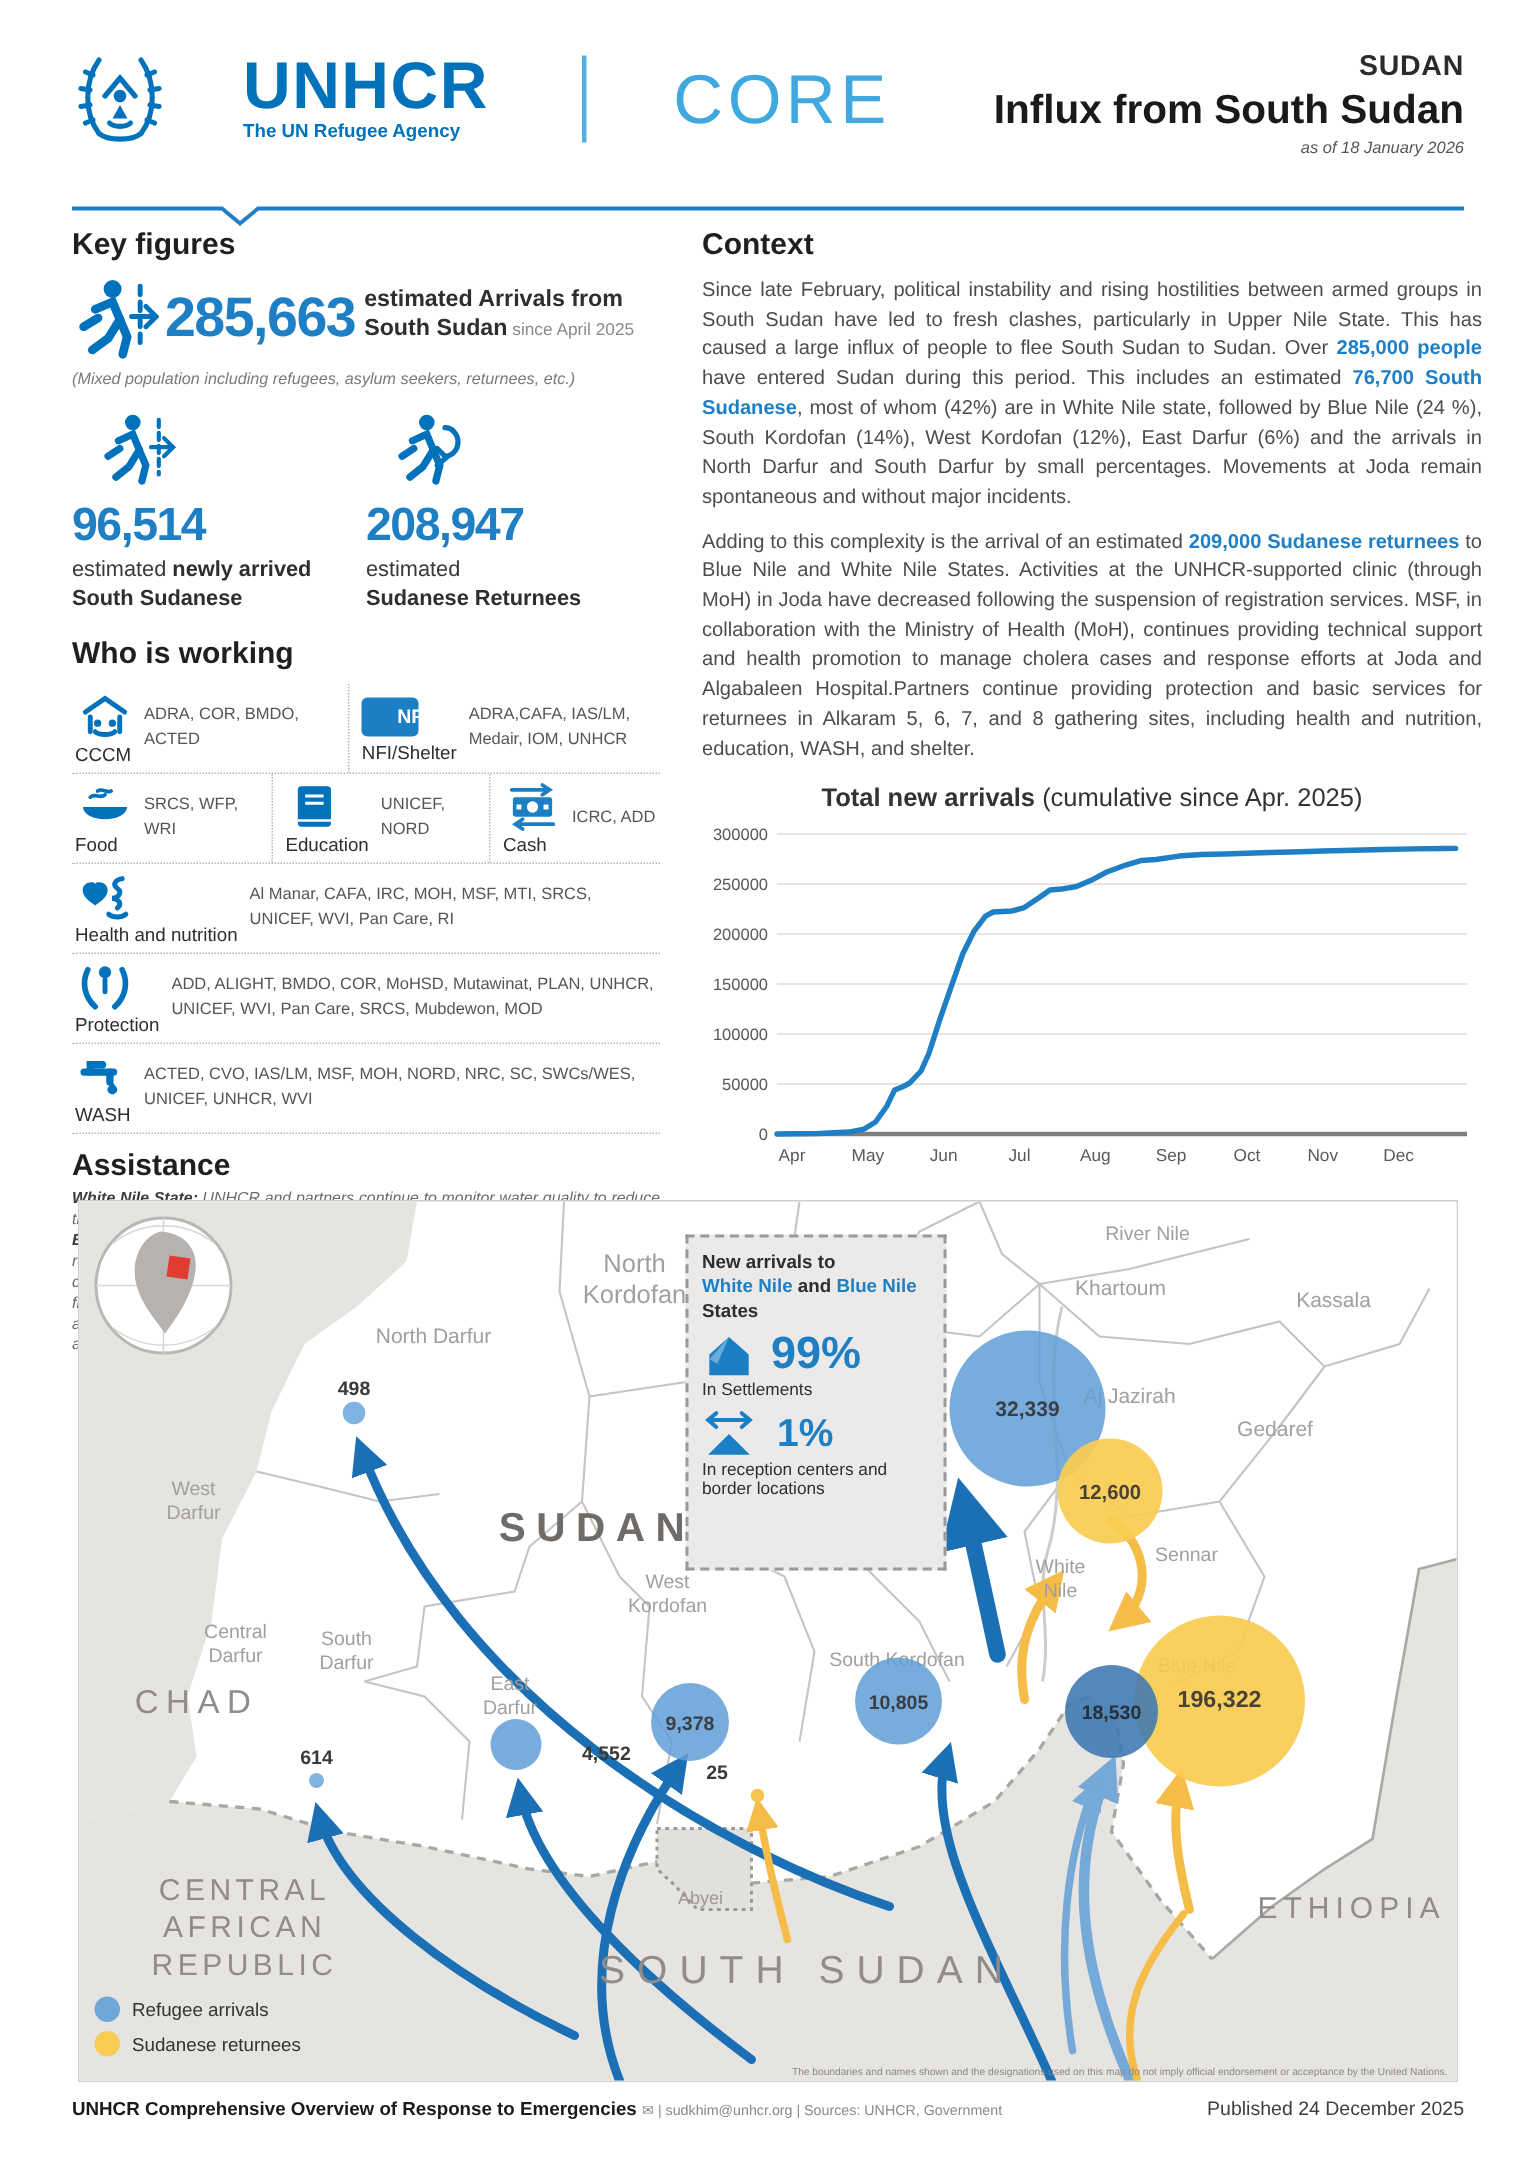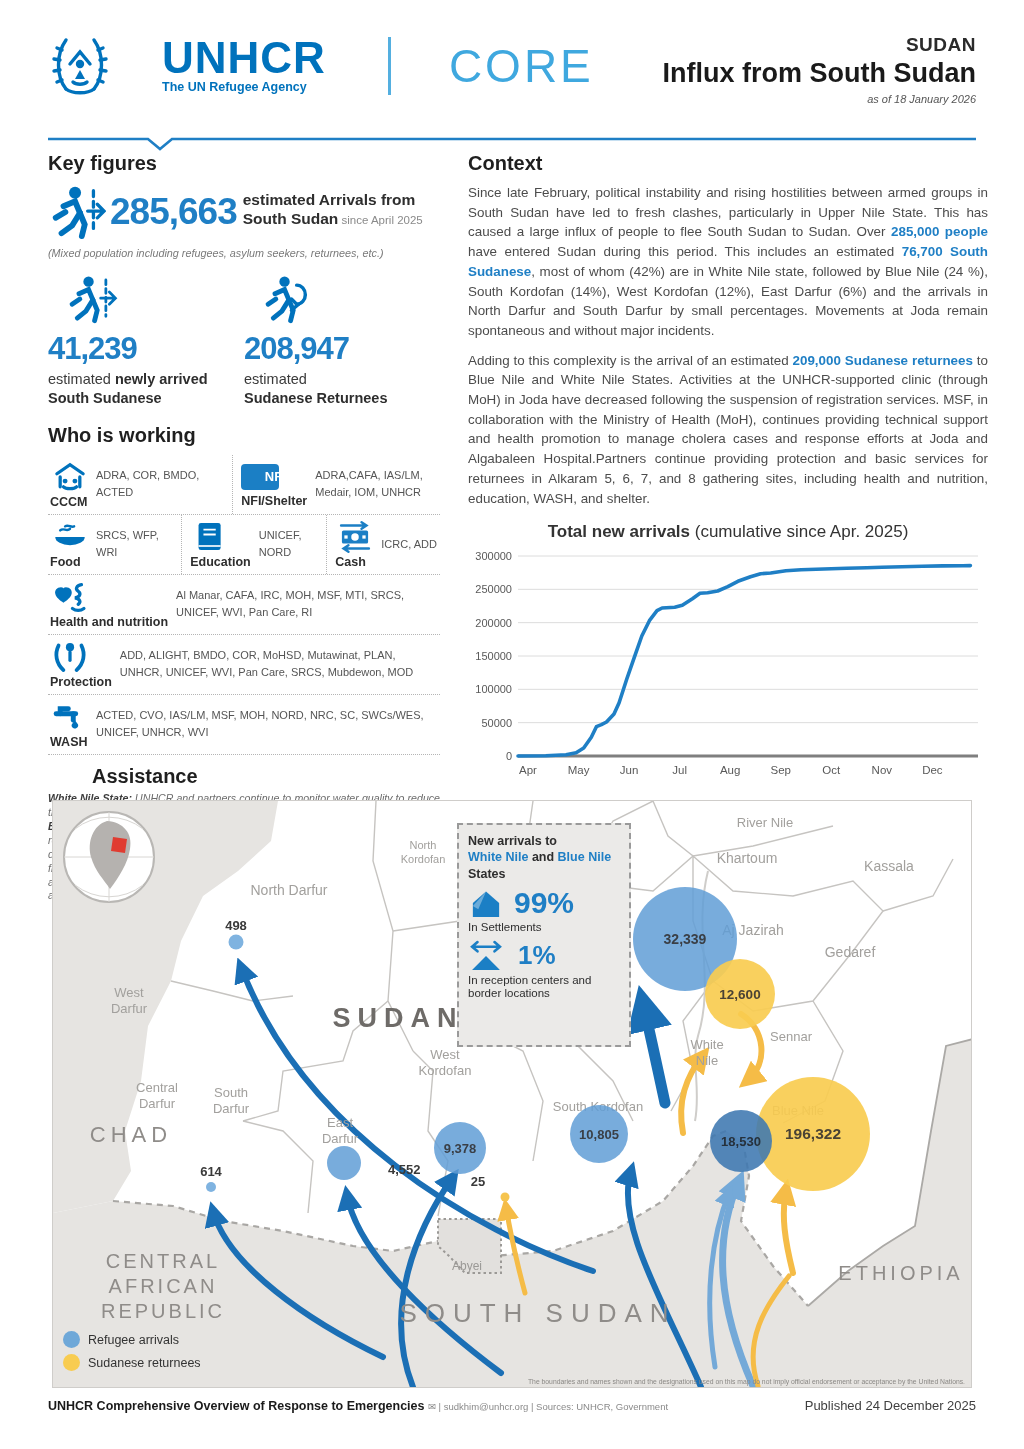--- a/index.html
+++ b/index.html
@@ -43,30 +43,30 @@
 
   
   .wiw { margin-top:16px; }
   .wiw-grid { border-bottom:1px dotted #b5b5b5; }
   .wiw-row { display:flex; border-top:1px dotted #b5b5b5; }
   .wiw-row:first-child { border-top:none; }
   .cell { display:flex; align-items:center; padding:5px 2px; }
   .cell + .cell { border-left:1px dotted #b5b5b5; }
   .sec-left { display:flex; flex-direction:column; align-items:flex-start; flex:0 0 auto; margin-right:8px; }
   .sicon { width:36px; height:34px; display:block; margin-left:2px; }
-  .sname { font-size:12.5px; font-weight:bold; color:#2e2e2e; margin-top:1px; white-space:nowrap; }
+  .sname { font-size:12.5px; font-weight:normal; color:#2e2e2e; margin-top:1px; white-space:nowrap; }
   .plist { font-size:11px; color:#555; line-height:1.55; }
   .c-cccm { width:47%; } .c-nfi { width:53%; padding-left:8px; }
   .c-food { width:34%; } .c-edu { width:37%; padding-left:8px; } .c-cash { width:29%; padding-left:8px; }
   .nfi-badge { width:38px; height:26px; background:#1B7FC5; border-radius:4px; color:#fff;
     font-size:13px; font-weight:bold; display:flex; align-items:center; justify-content:center; margin:3px 0;padding-left:30px; }
 
   
   .assist { margin-top:10px; }
-  .assist h2 { margin-bottom:4px;margin-left:44px; }
+  .assist h2 { margin-bottom:4px; }
   .assist p { font-size:10.6px; font-style:italic; color:#6b6b6b; line-height:1.32; text-align:justify; }
   .assist p b { color:#3c3c3c; }
 
   
   .ctx p { font-size:13.4px; color:#4c4c4c; line-height:1.47; text-align:justify; margin-bottom:10px; }
   .ctx .hl { color:#1F7FC5; font-weight:bold; }
 
   
   .chart-title { text-align:center; font-size:17px; color:#333; margin:14px 0 2px 0; }
   .chart-title .tb { font-weight:bold; }
@@ -174,21 +174,21 @@
             <path d="M15 24 L26 19 L31 31"></path>
             <path d="M31 31 L23 44 L13 52"></path>
             <path d="M31 31 L36 43 L33 55"></path>
             <path d="M16 30 L7 36"></path>
           </g>
           <g fill="none" stroke="#0072BC" stroke-width="3.2" stroke-linecap="round">
             <path d="M46 8 L46 50" stroke-dasharray="5.5 4.5"></path>
             <path d="M40 29 L56 29 M50 22 L57 29 L50 36"></path>
           </g>
         </svg>
-        <div class="num">41,239</div>
+        <div class="num">96,514</div>
         <div class="cap"><span>estimated </span><b>newly arrived</b><br><b>South Sudanese</b></div>
       </div>
       <div class="kf-sub">
         <svg class="icon" viewBox="0 0 60 60">
           <circle cx="26" cy="10" r="6" fill="#0072BC"></circle>
           <g fill="none" stroke="#0072BC" stroke-width="5.6" stroke-linecap="round">
             <path d="M15 24 L26 19 L31 31"></path>
             <path d="M31 31 L23 44 L13 52"></path>
             <path d="M31 31 L36 43 L33 55"></path>
             <path d="M16 30 L7 36"></path>
@@ -473,21 +473,21 @@
 
     <div class="mlabel" style="left:236px; top:90px; font-size:14px;">North Darfur</div>
     <div class="mlabel" style="left:76px; top:200px; font-size:13px;">West
 Darfur</div>
     <div class="mlabel" style="left:104px; top:295px; font-size:13px;">Central
 Darfur</div>
     <div class="mlabel" style="left:178px; top:300px; font-size:13px;">South
 Darfur</div>
     <div class="mlabel" style="left:287px; top:330px; font-size:13px;">East
 Darfur</div>
-    <div class="mlabel" style="left:370px; top:52px; font-size:11px;">North
+    <div class="mlabel" style="left:370px; top:52px; font-size:17px;">North
 Kordofan</div>
     <div class="mlabel" style="left:392px; top:262px; font-size:13px;">West
 Kordofan</div>
     <div class="mlabel" style="left:545px; top:306px; font-size:13px;">South Kordofan</div>
     <div class="mlabel" style="left:712px; top:22px; font-size:13px;">River Nile</div>
     <div class="mlabel" style="left:694px; top:58px; font-size:14px;">Khartoum</div>
     <div class="mlabel" style="left:836px; top:66px; font-size:14px;">Kassala</div>
     <div class="mlabel" style="left:700px; top:130px; font-size:14px;">Aj Jazirah</div>
     <div class="mlabel" style="left:797px; top:152px; font-size:14px;">Gedaref</div>
     <div class="mlabel" style="left:738px; top:236px; font-size:13px;">Sennar</div>

